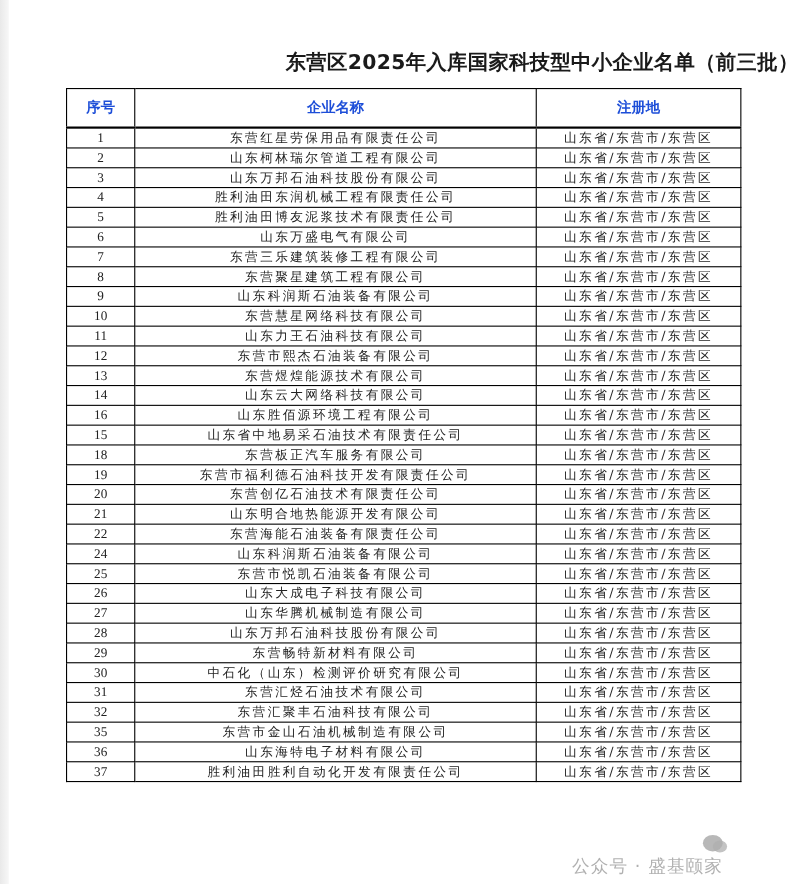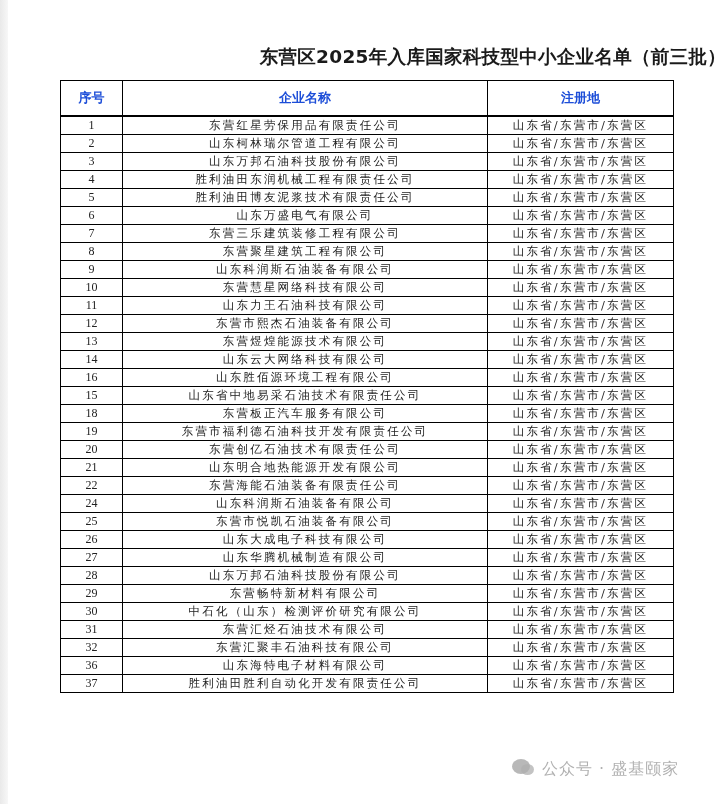--- a/index.html
+++ b/index.html
@@ -40,22 +40,23 @@
     }
     table.list td.num { font-family: "Liberation Serif", serif; font-size: 12px; }
     table.list td.name, table.list td.loc { letter-spacing: 2.2px; }
     col.c1 { width: 62px; }
     col.c2 { width: 365px; }
     col.c3 { width: 186px; }
     .watermark {
       position: absolute; left: 512px; top: 759px;
       font-family: "DejaVu Sans", "Liberation Sans", sans-serif;
       font-size: 16px; color: rgba(150,150,150,0.75);
-      display: flex; align-items: flex-start; gap: 4px;
+      display: flex; align-items: flex-end; gap: 4px;
       pointer-events: none;
+      flex-direction: column;
     }
     .wm-icon {
       width: 18px; height: 15px; border-radius: 50%;
       background: rgba(160,160,160,0.75); position: relative;
     }
     .wm-icon::after {
       content: ""; position: absolute; left: 9px; top: 5px;
       width: 13px; height: 11px; border-radius: 50%;
       background: rgba(175,175,175,0.75);
     }
@@ -226,20 +227,25 @@
         <td class="num">31</td>
         <td class="name">东营汇烃石油技术有限公司</td>
         <td class="loc">山东省/东营市/东营区</td>
       </tr>
       <tr>
         <td class="num">32</td>
         <td class="name">东营汇聚丰石油科技有限公司</td>
         <td class="loc">山东省/东营市/东营区</td>
       </tr>
       <tr>
+        <td class="num">35</td>
+        <td class="name">东营市金山石油机械制造有限公司</td>
+        <td class="loc">山东省/东营市/东营区</td>
+      </tr>
+      <tr>
         <td class="num">36</td>
         <td class="name">山东海特电子材料有限公司</td>
         <td class="loc">山东省/东营市/东营区</td>
       </tr>
       <tr>
         <td class="num">37</td>
         <td class="name">胜利油田胜利自动化开发有限责任公司</td>
         <td class="loc">山东省/东营市/东营区</td>
       </tr>
     </tbody>

